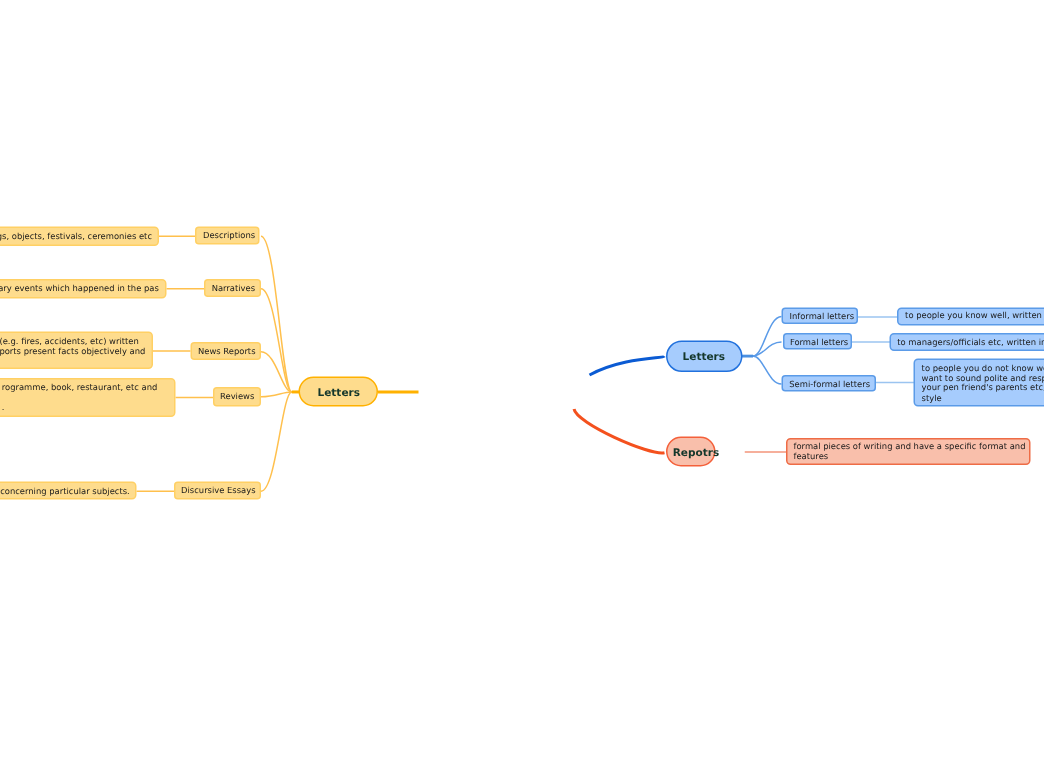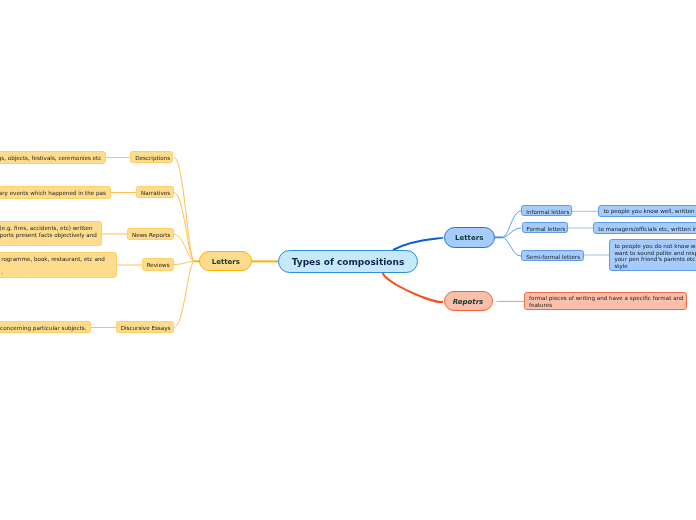--- a/index.html
+++ b/index.html
@@ -21,22 +21,22 @@
   
   .cap{border-width:1.3px;}
   .cap .lbl{font-weight:700;font-size:7px;color:#14372B;line-height:9px;transform:none;}
   #root-node{left:278px;top:250px;width:140px;height:23px;border-radius:11.5px;
              background:#C5E9FB;border-color:#2F8FD9;}
   #root-node .lbl{font-size:9px;color:#12284C;line-height:11px;}
   #branch-articles{left:199.2px;top:251.1px;width:53.3px;height:20.2px;border-radius:10.5px;
              background:#FEDC8D;border-color:#FFB100;}
   #branch-letters{left:443.5px;top:227.2px;width:51.4px;height:20.4px;border-radius:10.5px;
              background:#A6CCFD;border-color:#2171DD;}
-  #branch-repotrs{left:443.5px;top:291.3px;width:49px;height:19.5px;border-radius:10.5px;
-             background:#F9BFAB;border-color:#F4603A;font-style:italic;}
+  #branch-repotrs{left:443.5px;top:291.3px;width:33px;height:19.5px;border-radius:10.5px;
+             background:#F9BFAB;border-color:#F4603A;}
 
   
   .sub{border-radius:2.5px;}
   #sub-descriptions      {left:130.3px;top:151.1px;width:43.2px;height:12.3px;}
   #sub-narratives        {left:136.1px;top:186.1px;width:37.7px;height:12.3px;}
   #sub-news-reports      {left:127px;  top:228.1px;width:46.9px;height:12.3px;}
   #sub-reviews           {left:141.7px;top:258.3px;width:32px;  height:12.3px;}
   #sub-discursive-essays {left:115.7px;top:320.9px;width:58.1px;height:12.3px;}
 
   
@@ -89,23 +89,20 @@
     <path d="M 502 237.4 C 509 237.4, 512 228, 521 228" stroke="#5B9BE8" stroke-width="1"></path>
     <path d="M 502 237.4 C 509 237.4, 512 256, 521 256" stroke="#5B9BE8" stroke-width="1"></path>
 
     <path d="M 572 211.3 L 599 211.3" stroke="#9BC4F0" stroke-width="1"></path>
     <path d="M 567.5 228 L 594 228" stroke="#9BC4F0" stroke-width="1"></path>
     <path d="M 583.5 255 L 610 255" stroke="#9BC4F0" stroke-width="1"></path>
 
     <path d="M 496.5 301.4 L 524.5 301.4" stroke="#F3957A" stroke-width="1"></path>
   </svg>
 
-  <div class="node cap ctr" id="root-node">
-    <span class="lbl">Types of compositions</span>
-  </div>
 
   <div class="node cap ctr" id="branch-articles">
     <span class="lbl">Letters</span>
   </div>
 
   <div class="node cap ctr" id="branch-letters">
     <span class="lbl">Letters</span>
   </div>
 
   <div class="node cap ctr" id="branch-repotrs">

